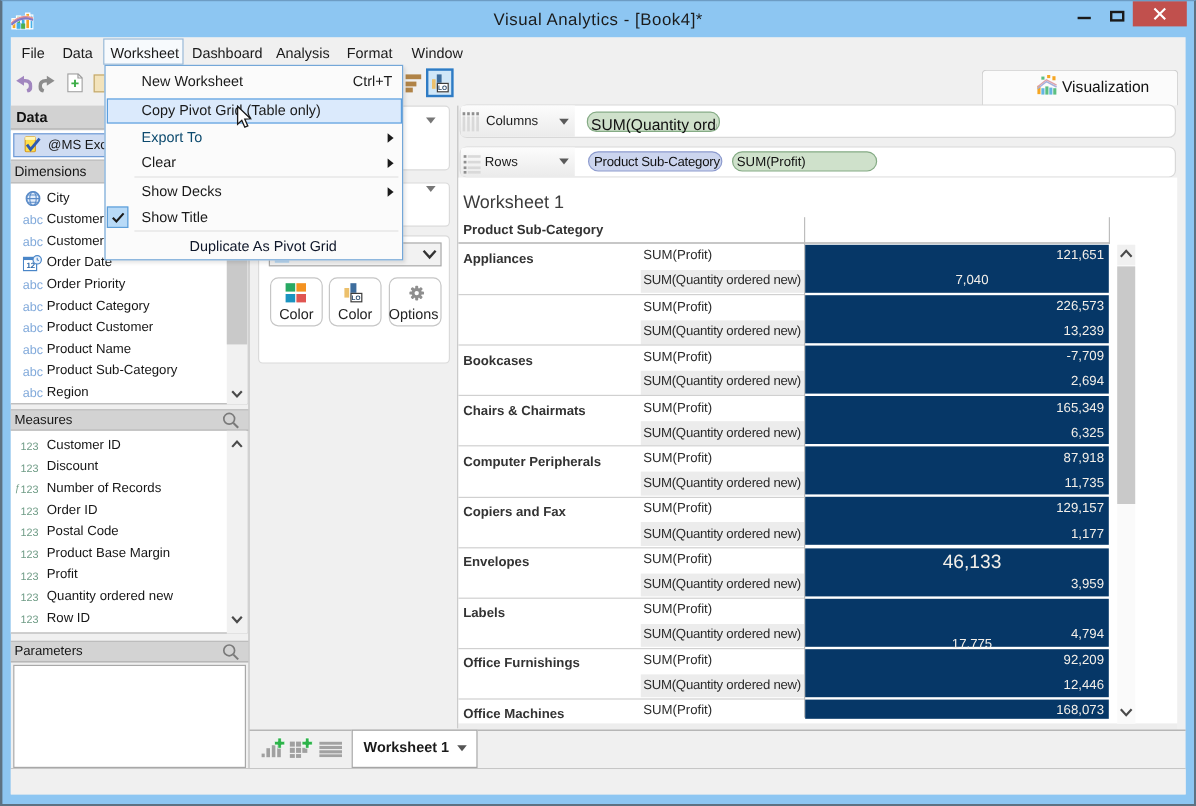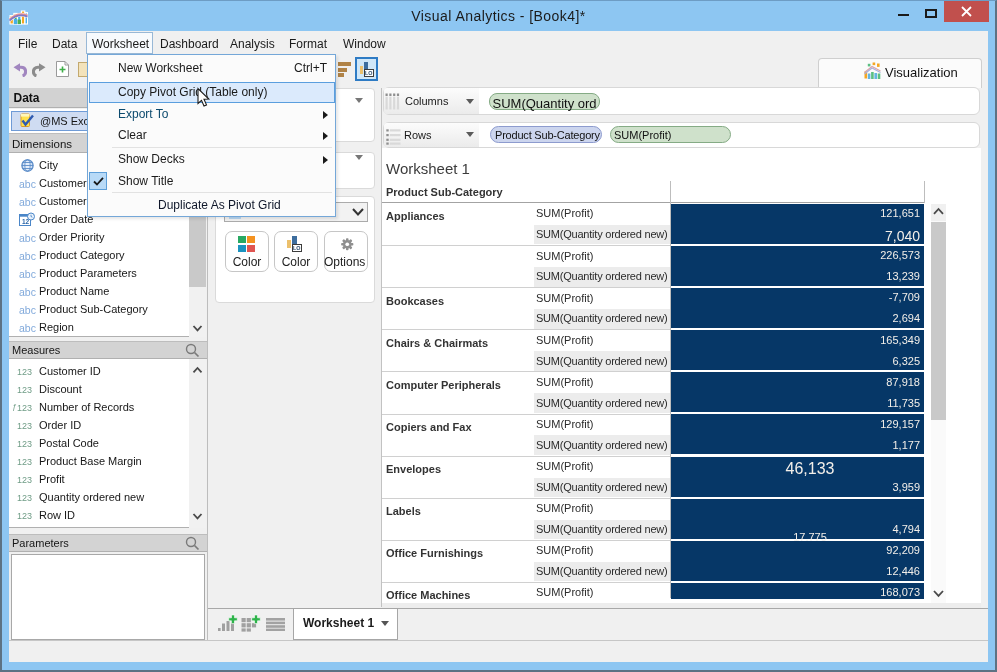--- a/index.html
+++ b/index.html
@@ -109,21 +109,21 @@
 <text x="3" y="11.5" font-size="6.5" fill="#2a66a8" font-weight="bold" font-family="Liberation Sans">12</text>
 <circle cx="12" cy="4.5" r="3.5" fill="#eaf2fc" stroke="#4a86c8"></circle>
 <path d="M12,2.8 L12,4.5 L13.4,5.2" fill="none" stroke="#4a86c8" stroke-width="0.9"></path>
 </svg>
 <div class="abs" style="left:39px;top:213px;font-size:11px;color:#161616;font-weight:normal;white-space:nowrap;">Order Date</div>
 <div class="abs" style="left:19px;top:232px;font-size:10.5px;color:#82aadb;font-weight:normal;white-space:nowrap;">abc</div>
 <div class="abs" style="left:39px;top:231px;font-size:11px;color:#161616;font-weight:normal;white-space:nowrap;">Order Priority</div>
 <div class="abs" style="left:19px;top:250px;font-size:10.5px;color:#82aadb;font-weight:normal;white-space:nowrap;">abc</div>
 <div class="abs" style="left:39px;top:249px;font-size:11px;color:#161616;font-weight:normal;white-space:nowrap;">Product Category</div>
 <div class="abs" style="left:19px;top:268px;font-size:10.5px;color:#82aadb;font-weight:normal;white-space:nowrap;">abc</div>
-<div class="abs" style="left:39px;top:267px;font-size:11px;color:#161616;font-weight:normal;white-space:nowrap;">Product Parameters</div>
+<div class="abs" style="left:39px;top:267px;font-size:11px;color:#161616;font-weight:normal;white-space:nowrap;">Product Customer</div>
 <div class="abs" style="left:19px;top:286px;font-size:10.5px;color:#82aadb;font-weight:normal;white-space:nowrap;">abc</div>
 <div class="abs" style="left:39px;top:285px;font-size:11px;color:#161616;font-weight:normal;white-space:nowrap;">Product Name</div>
 <div class="abs" style="left:19px;top:304px;font-size:10.5px;color:#82aadb;font-weight:normal;white-space:nowrap;">abc</div>
 <div class="abs" style="left:39px;top:303px;font-size:11px;color:#161616;font-weight:normal;white-space:nowrap;">Product Sub-Category</div>
 <div class="abs" style="left:19px;top:322px;font-size:10.5px;color:#82aadb;font-weight:normal;white-space:nowrap;">abc</div>
 <div class="abs" style="left:39px;top:321px;font-size:11px;color:#161616;font-weight:normal;white-space:nowrap;">Region</div>
 <div class="abs" style="left:189px;top:153px;width:16.5px;height:184px;background:#f1f1f1;"></div>
 <div class="abs" style="left:189px;top:153px;width:16.5px;height:134px;background:#c9c9c9;"></div>
 <svg class="abs" style="left:0;top:0;width:997px;height:672px;pointer-events:none" viewBox="0 0 997 672">
       <polyline points="193.5,326 197.5,330.4 201.5,326" fill="none" stroke="#4a4a4a" stroke-width="1.8"></polyline>
@@ -251,21 +251,21 @@
 <div class="abs" style="left:382px;top:202.4px;width:543px;height:1px;background:#a3a3a3;"></div>
 <div class="abs" style="left:670px;top:181px;width:1px;height:417.4px;background:#bdbdbd;"></div>
 <div class="abs" style="left:924px;top:181px;width:1px;height:22px;background:#bdbdbd;"></div>
 <div class="abs" style="left:670.5px;top:203.9px;width:253.5px;height:40px;background:#063767;"></div>
 <div class="abs" style="left:534px;top:224.9px;width:136px;height:19.6px;background:#ececec;"></div>
 <div class="abs" style="left:382px;top:245.1px;width:288px;height:1px;background:#d0d0d0;"></div>
 <div class="abs" style="left:386px;top:209.4px;font-size:11px;color:#333;font-weight:bold;white-space:nowrap;line-height:15px;">Appliances</div>
 <div class="abs" style="left:536px;top:207.4px;font-size:11px;color:#2b2b2b;font-weight:normal;white-space:nowrap;">SUM(Profit)</div>
 <div class="abs" style="left:536px;top:228.2px;font-size:11px;color:#2b2b2b;font-weight:normal;white-space:nowrap;letter-spacing:-0.22px;">SUM(Quantity ordered new)</div>
 <div class="abs" style="left:700px;top:207.2px;width:220px;text-align:right;font-size:11px;color:#f3efe9;">121,651</div>
-<div class="abs" style="left:700px;top:228.2px;width:220px;text-align:right;font-size:14px;color:#f3efe9;">7,040</div>
+<div class="abs" style="left:700px;top:228.2px;width:220px;text-align:center;font-size:11px;color:#f3efe9;">7,040</div>
 <div class="abs" style="left:670.5px;top:246.0px;width:253.5px;height:40px;background:#063767;"></div>
 <div class="abs" style="left:534px;top:267.0px;width:136px;height:19.6px;background:#ececec;"></div>
 <div class="abs" style="left:382px;top:287.2px;width:288px;height:1px;background:#d0d0d0;"></div>
 <div class="abs" style="left:536px;top:249.5px;font-size:11px;color:#2b2b2b;font-weight:normal;white-space:nowrap;">SUM(Profit)</div>
 <div class="abs" style="left:536px;top:270.3px;font-size:11px;color:#2b2b2b;font-weight:normal;white-space:nowrap;letter-spacing:-0.22px;">SUM(Quantity ordered new)</div>
 <div class="abs" style="left:700px;top:249.3px;width:220px;text-align:right;font-size:11px;color:#f3efe9;">226,573</div>
 <div class="abs" style="left:700px;top:270.3px;width:220px;text-align:right;font-size:11px;color:#f3efe9;">13,239</div>
 <div class="abs" style="left:670.5px;top:288.1px;width:253.5px;height:40px;background:#063767;"></div>
 <div class="abs" style="left:534px;top:309.1px;width:136px;height:19.6px;background:#ececec;"></div>
 <div class="abs" style="left:382px;top:329.3px;width:288px;height:1px;background:#d0d0d0;"></div>

